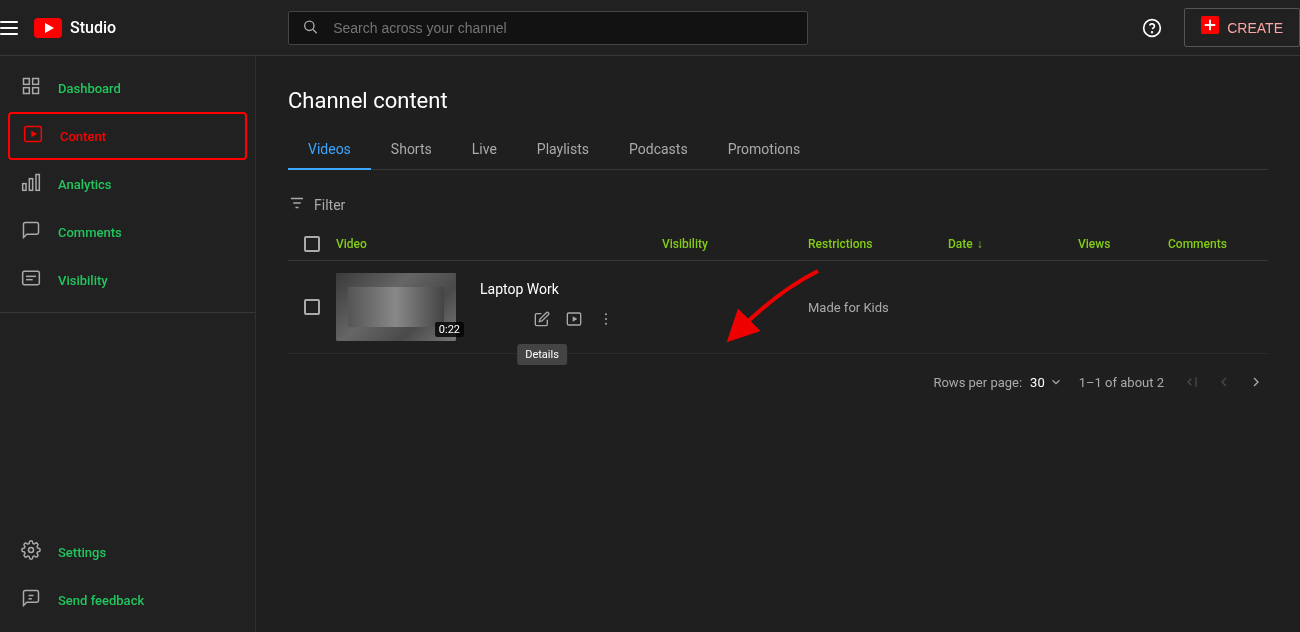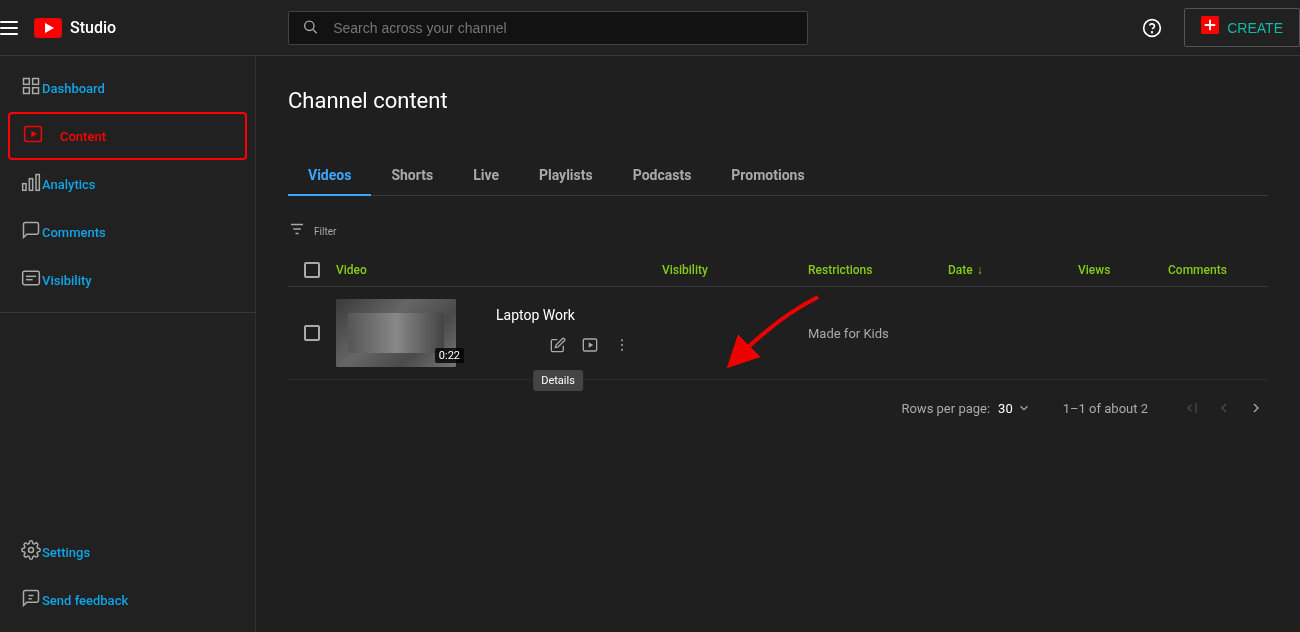--- a/index.html
+++ b/index.html
@@ -69,21 +69,21 @@
       width: 32px; height: 32px; border-radius: 50%;
       background: transparent; border: none; color: #fff; cursor: pointer;
       display: flex; align-items: center; justify-content: center;
       font-size: 18px;
     }
     .create-btn {
       display: flex; align-items: center; gap: 8px;
       background: transparent;
       border: 1px solid #555;
       border-radius: 2px;
-      color: #14b8a6;
+      color: #fca5a5;
       padding: 7px 16px;
       cursor: pointer;
       font-size: 14px;
       font-weight: 500;
     }
     .create-btn .plus-icon {
       color: #ff0000;
       font-size: 18px;
       font-weight: bold;
     }
@@ -102,23 +102,24 @@
       flex-shrink: 0;
       padding: 8px 0;
       display: flex;
       flex-direction: column;
       overflow-y: auto;
       border-right: 1px solid #303030;
     }
     .sidebar-item {
       display: flex;
       align-items: center;
+      gap: 16px;
       padding: 12px 20px;
       cursor: pointer;
-      color: #0ea5e9;
+      color: #22c55e;
       border-radius: 0;
       position: relative;
     }
     .sidebar-item .item-icon {
       font-size: 18px; width: 22px; text-align: center;
     }
     .sidebar-item .item-label {
       font-size: 13px; font-weight: 500;
     }
     .content-sidebar-item {
@@ -139,36 +140,36 @@
     .main-content {
       flex: 1;
       background: #1f1f1f;
       padding: 32px 32px 16px 32px;
       overflow-y: auto;
     }
     .page-title {
       font-size: 22px;
       font-weight: 400;
       color: #fff;
-      margin-bottom: 42px;
+      margin-bottom: 16px;
     }
 
     
     .tabs {
       display: flex;
       gap: 0;
       border-bottom: 1px solid #383838;
       margin-bottom: 16px;
     }
     .tab-item {
       padding: 12px 20px;
       cursor: pointer;
       color: #aaa;
       font-size: 14px;
-      font-weight: 700;
+      font-weight: 400;
       position: relative;
       white-space: nowrap;
     }
     .tab-item.active {
       color: #3ea6ff;
     }
     .tab-item.active::after {
       content: '';
       position: absolute;
       bottom: -1px; left: 0; right: 0;
@@ -181,21 +182,21 @@
       display: flex;
       align-items: center;
       gap: 8px;
       padding: 8px 0 12px 0;
       color: #aaa;
     }
     .filter-icon {
       font-size: 18px;
     }
     .filter-text {
-      font-size: 10px; color: #aaa;
+      font-size: 14px; color: #aaa;
     }
 
     
     .table-container {
       width: 100%;
     }
     .table-header {
       display: flex;
       align-items: center;
       padding: 8px 0;
@@ -218,21 +219,21 @@
       padding: 12px 0;
       border-bottom: 1px solid #2a2a2a;
       position: relative;
     }
 
     .video-thumbnail-wrap {
       position: relative;
       width: 132px;
       height: 68px;
       flex-shrink: 0;
-      margin-right: 28px;
+      margin-right: 12px;
       border-radius: 30px;
     }
     .video-thumbnail {
       width: 120px;
       height: 68px;
       background: #555;
       border-radius: 2px;
       overflow: hidden;
       position: relative;
     }
@@ -292,21 +293,21 @@
       border-radius: 3px;
       white-space: nowrap;
       z-index: 100;
     }
 
     
     .pagination {
       display: flex;
       align-items: center;
       justify-content: flex-end;
-      gap: 32px;
+      gap: 16px;
       padding: 16px 0;
       color: #aaa;
       font-size: 13px;
     }
     .rows-per-page {
       display: flex; align-items: center; gap: 8px;
     }
     .rows-select {
       background: transparent;
       border: none;

